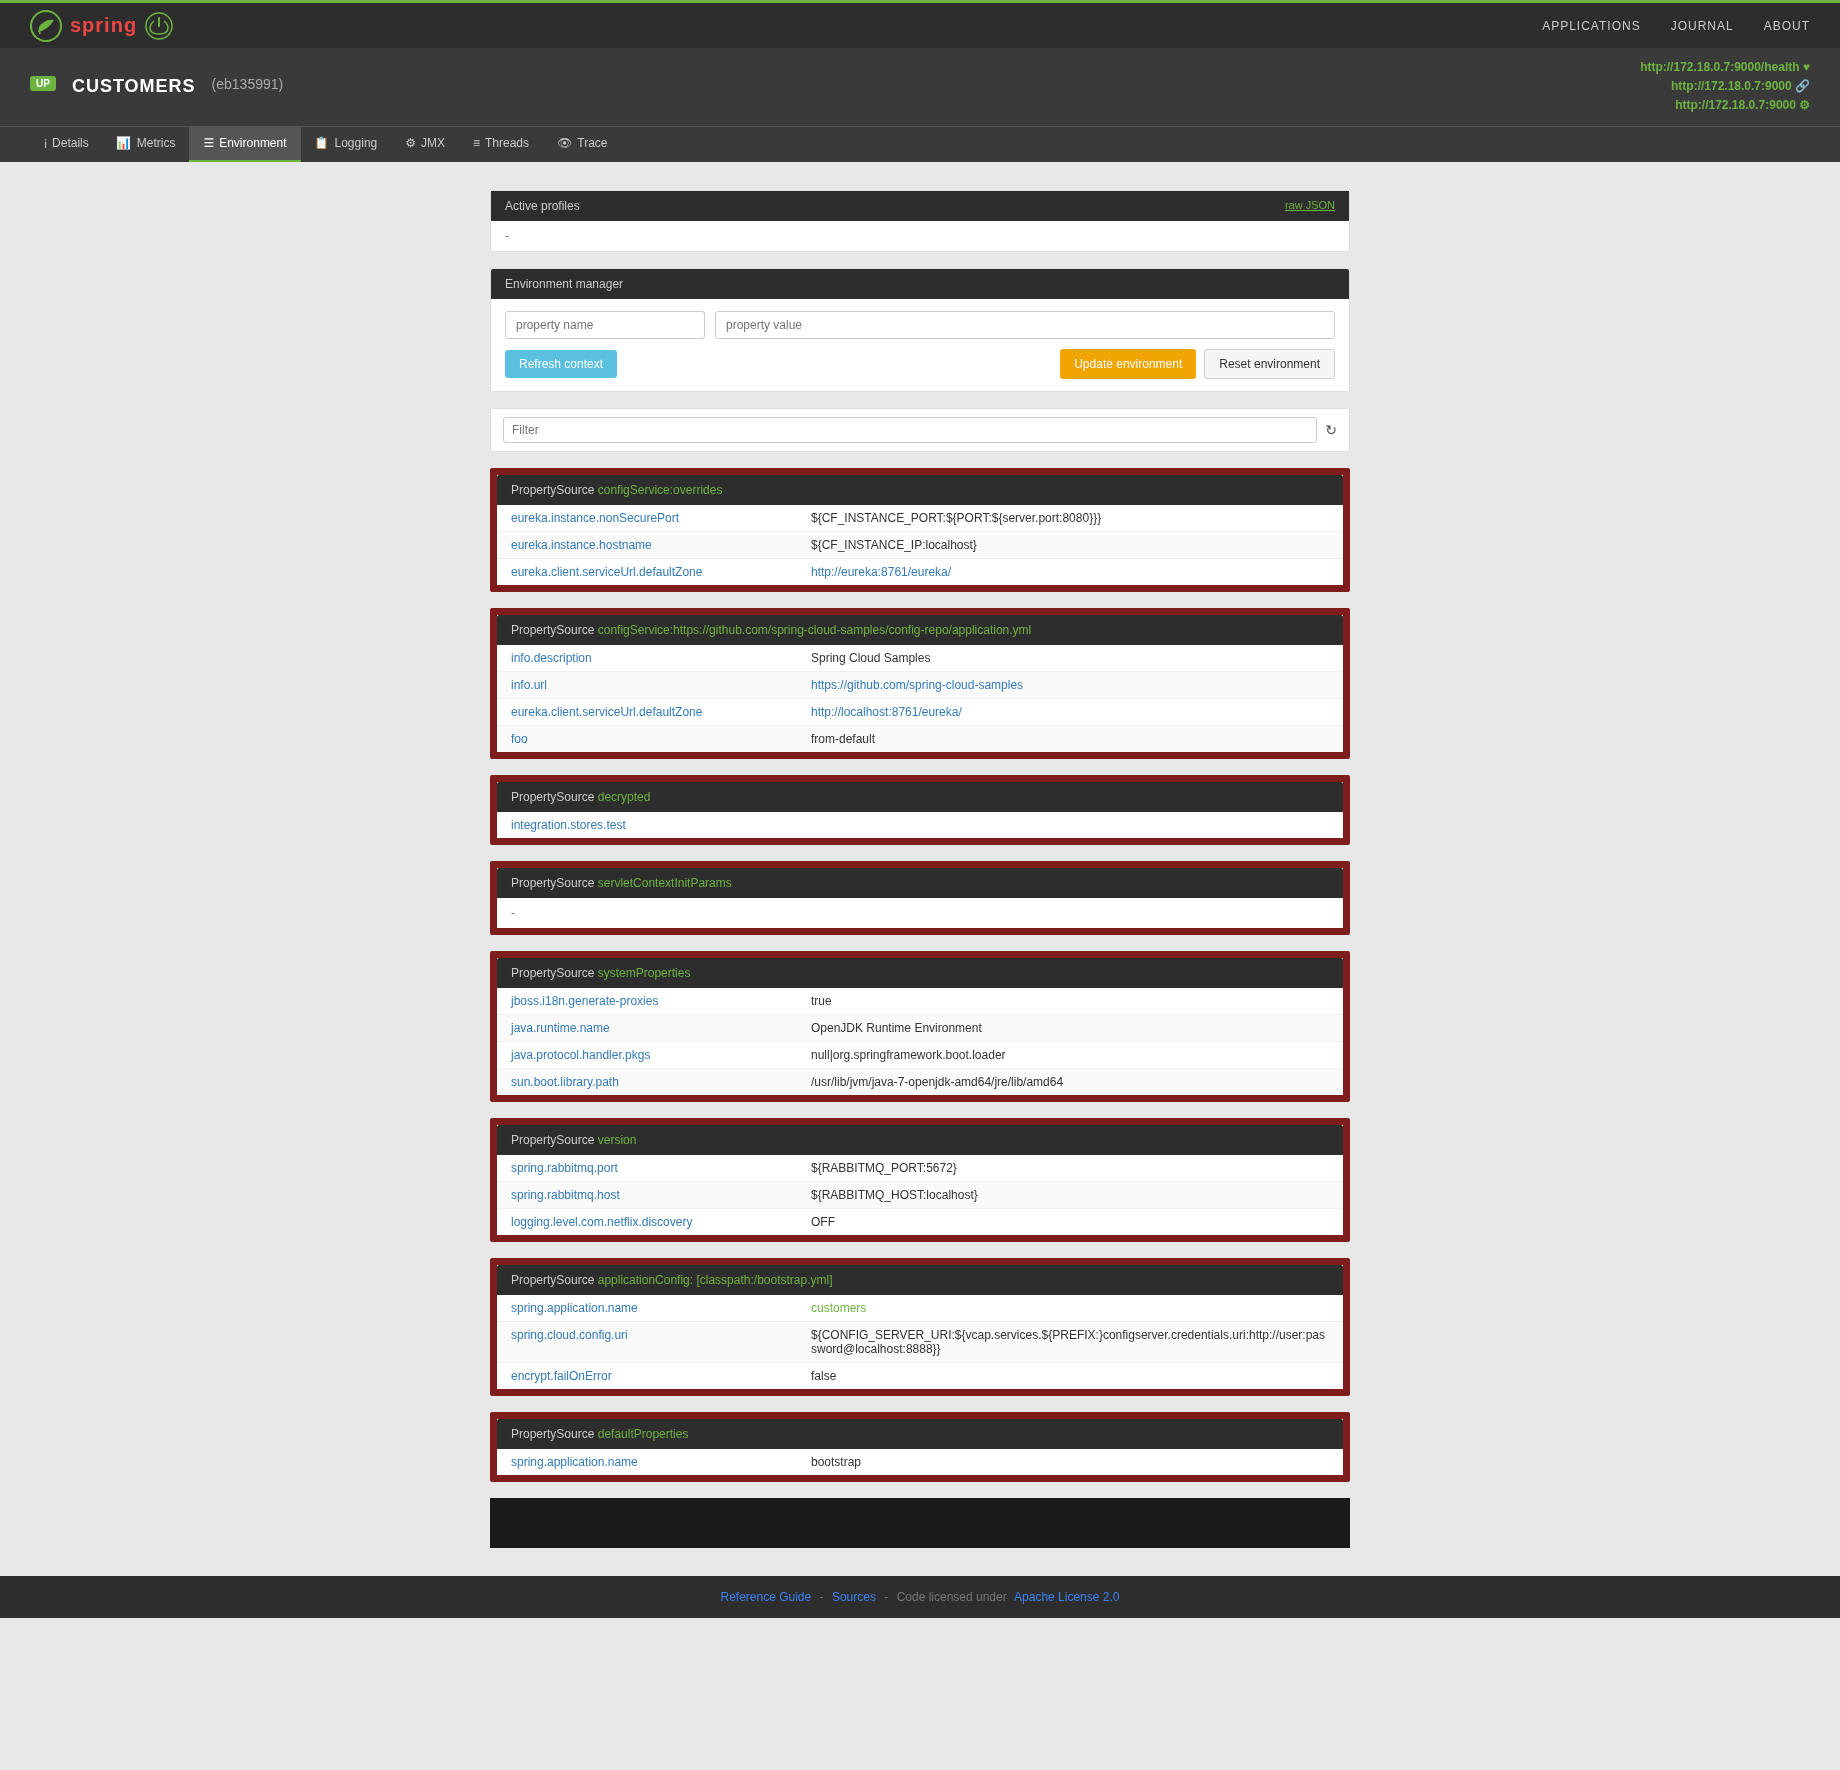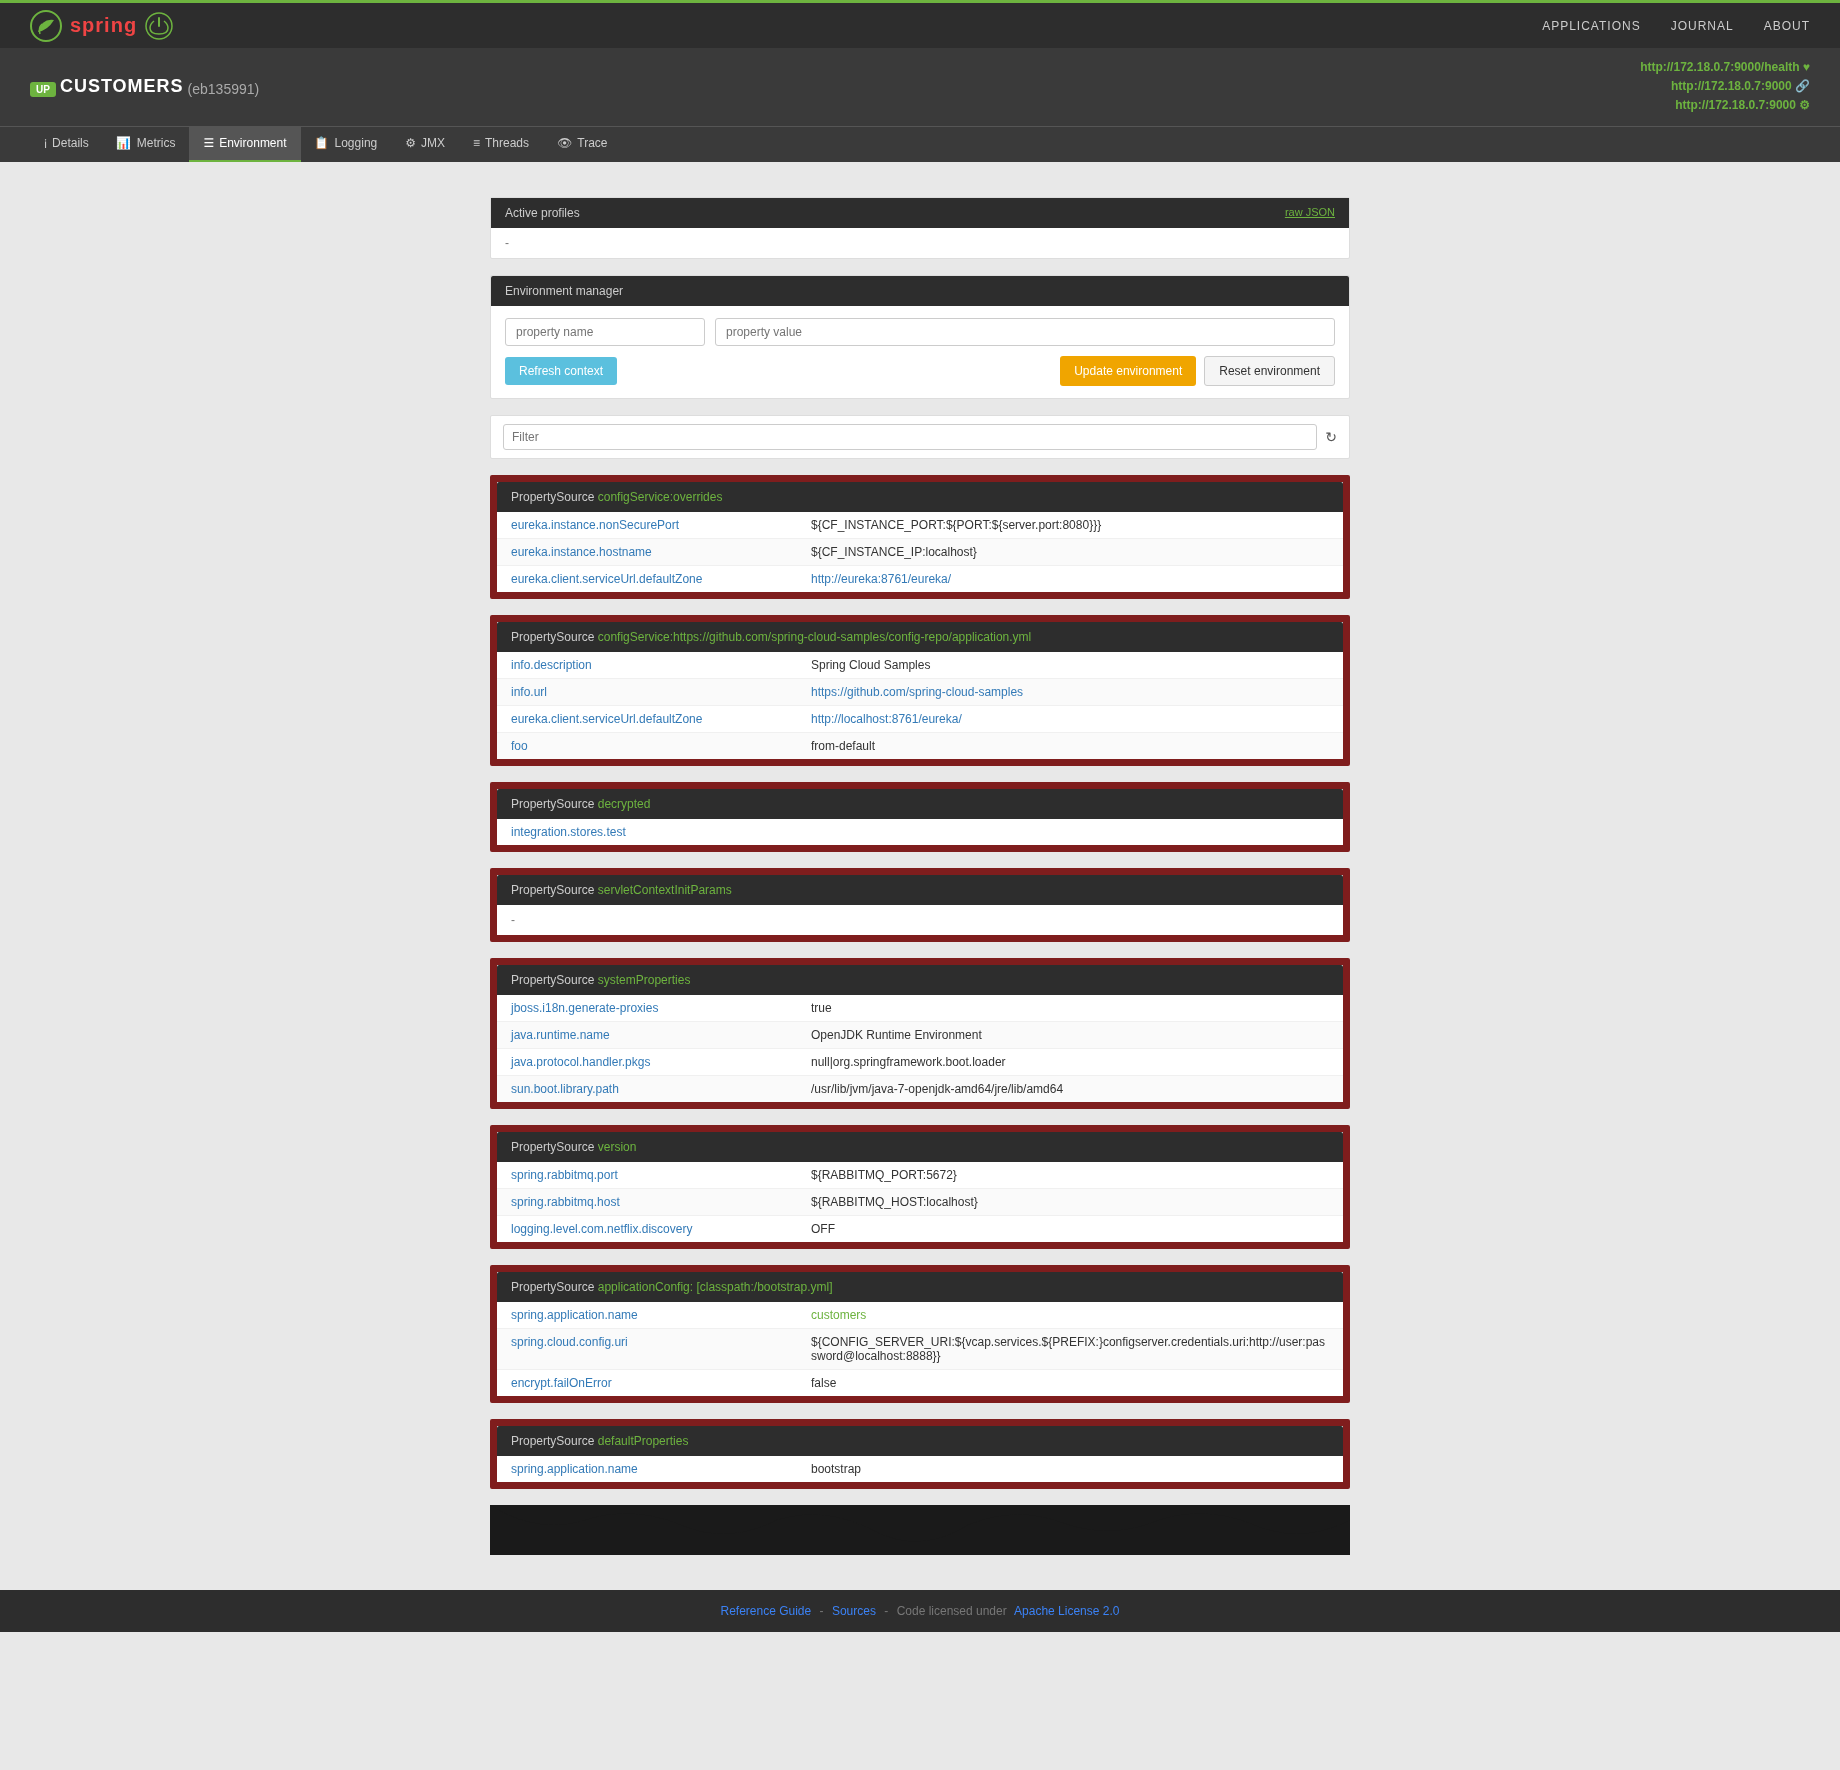--- a/index.html
+++ b/index.html
@@ -42,22 +42,22 @@
     
     .page-header {
       background: #3a3a3a;
       padding: 10px 30px;
       display: flex;
       align-items: center;
       justify-content: space-between;
     }
     .app-title {
       display: flex;
-      align-items: flex-end;
-      gap: 4px;
+      align-items: flex-start;
+      gap: 16px;
     }
     .app-status-badge {
       background: #6db33f;
       color: #fff;
       font-size: 10px;
       padding: 2px 6px;
       border-radius: 3px;
       font-weight: bold;
     }
     .app-name {
@@ -102,21 +102,21 @@
     }
     .sub-nav-tab.active {
       color: #fff;
       background: #555;
       border-bottom: 2px solid #6db33f;
     }
 
     
     .main-content {
       max-width: 900px;
-      margin: 35px auto;
+      margin: 28px auto;
       padding: 0 20px;
     }
 
     
     .section {
       background: #fff;
       margin-bottom: 16px;
       border: 7px solid #7f1d1d;
       border-radius: 2px;
     }

